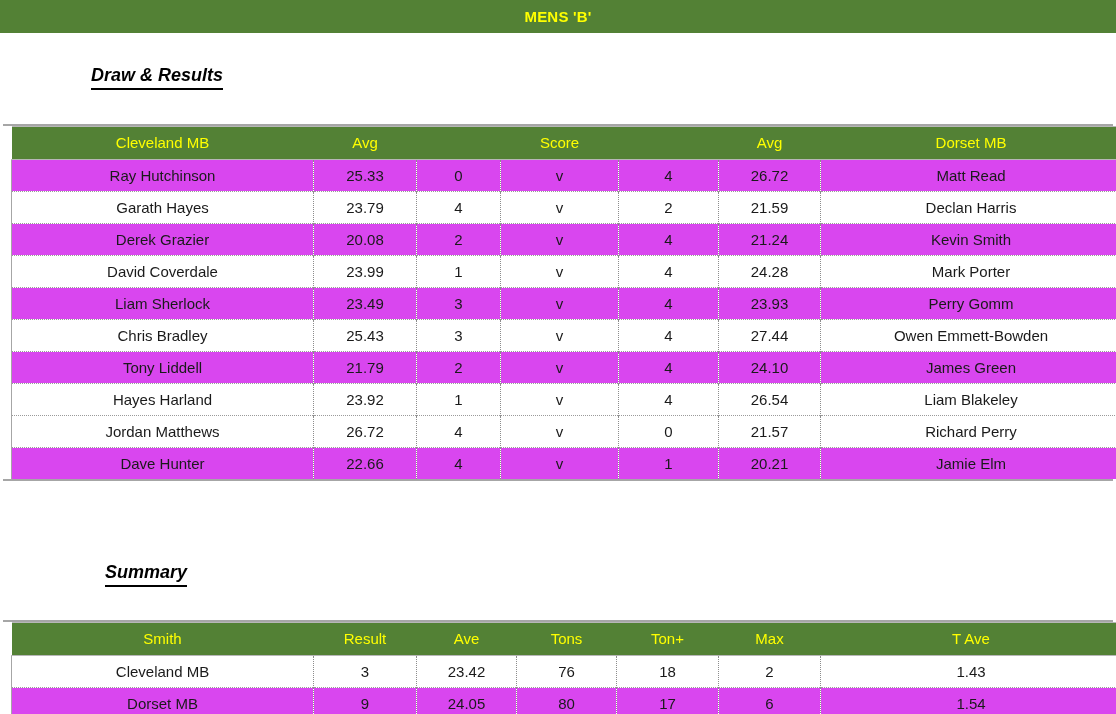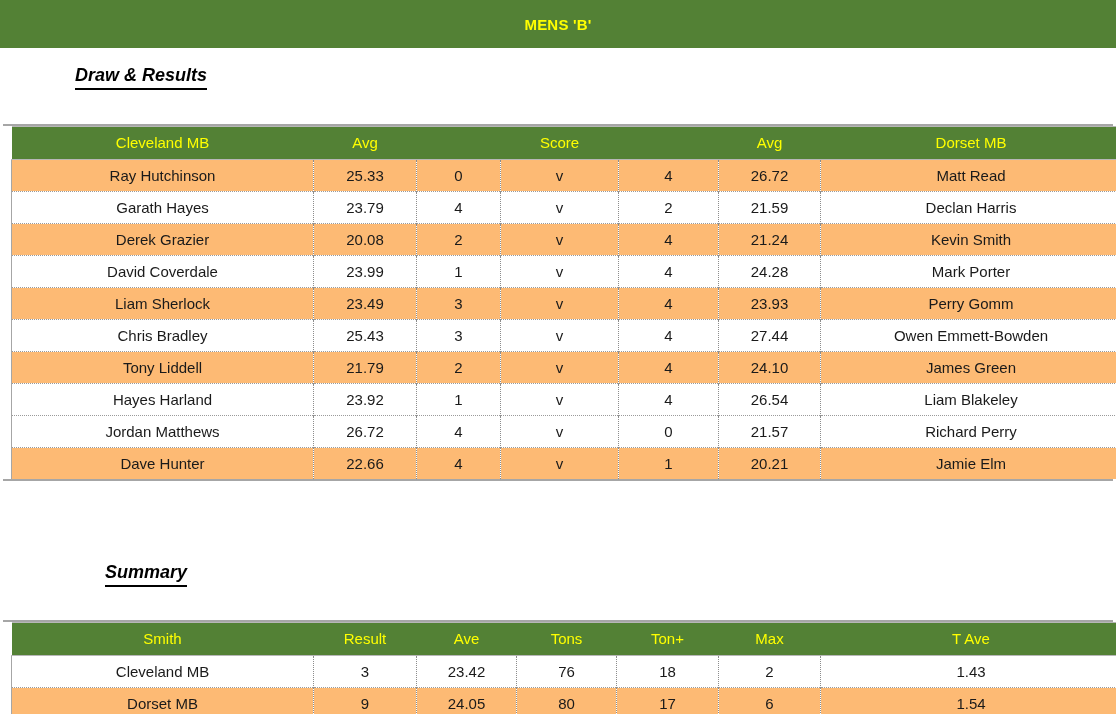--- a/index.html
+++ b/index.html
@@ -10,21 +10,21 @@
     width: 1116px;
     height: 714px;
     background: #ffffff;
     font-family: "Liberation Sans", sans-serif;
     overflow: hidden;
   }
 
   
   .banner {
     width: 1116px;
-    height: 48px;
+    height: 33px;
     background: #538135;
     color: #ffff00;
     font-size: 15px;
     font-weight: bold;
     display: flex;
     align-items: center;
     justify-content: center;
     letter-spacing: 0.2px;
     box-sizing: border-box;
   }
@@ -35,21 +35,21 @@
     font-weight: bold;
     font-style: italic;
     color: #000000;
     display: inline-block;
     border-bottom: 2px solid #000000;
     padding-bottom: 2px;
     line-height: 1.1;
   }
   .heading-wrap-draw {
     position: absolute;
-    left: 75px;
+    left: 91px;
     top: 66px;
   }
   .heading-wrap-summary {
     position: absolute;
     left: 105px;
     top: 563px;
   }
 
   
   .tbl-wrap {
@@ -86,21 +86,21 @@
     background: #538135;
     color: #ffff00;
     font-weight: normal;
     font-size: 15px;
     height: 32px;
     line-height: 32px;
     border-top: 1px solid #b7b7b7;
     border-bottom: 1px solid #b7b7b7;
   }
   table.grid tbody tr.band-odd td { background: #ffffff; }
-  table.grid tbody tr.band-even td { background: #fdba74; }
+  table.grid tbody tr.band-even td { background: #d946ef; }
 
   
   table.grid tbody td.vdiv {
     border-left: 1px dotted #8c8c8c;
   }
   
   table.grid tbody tr + tr td {
     border-top: 1px dotted #9a9a9a;
   }
   

